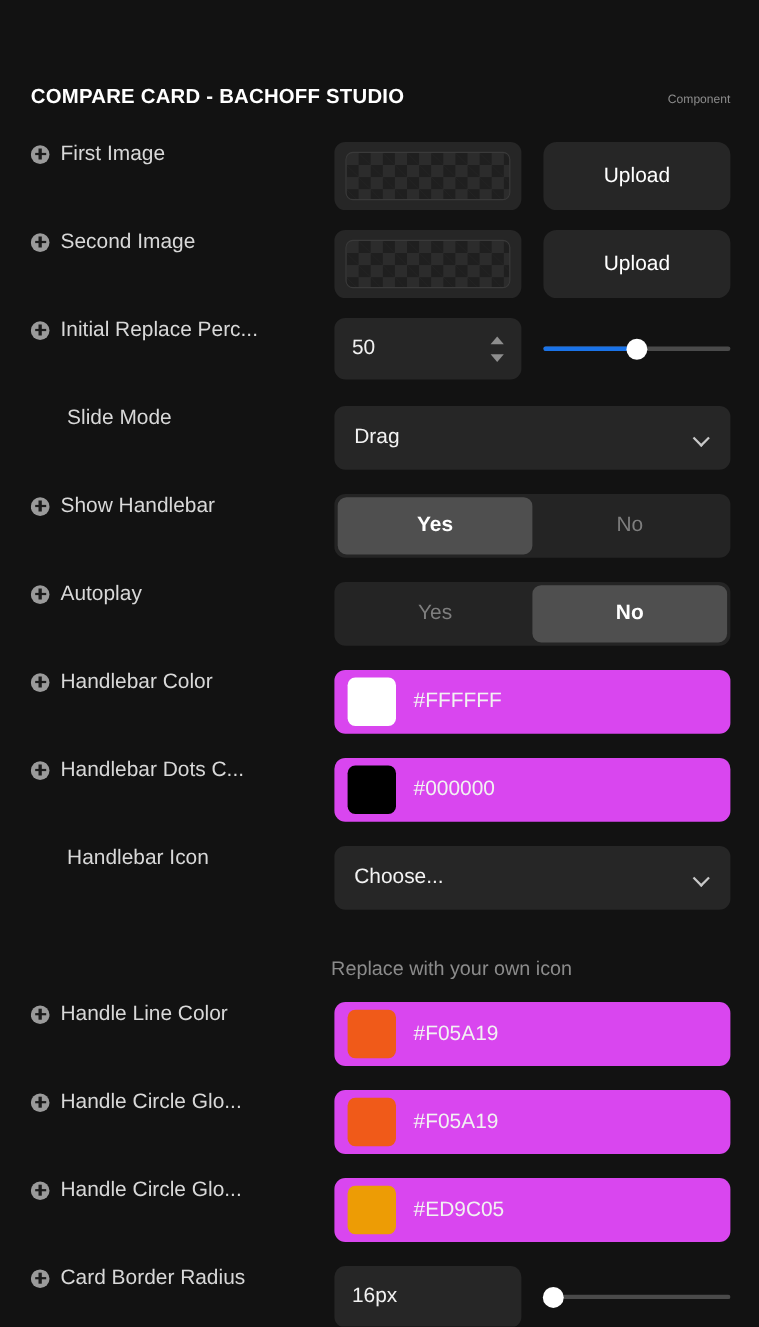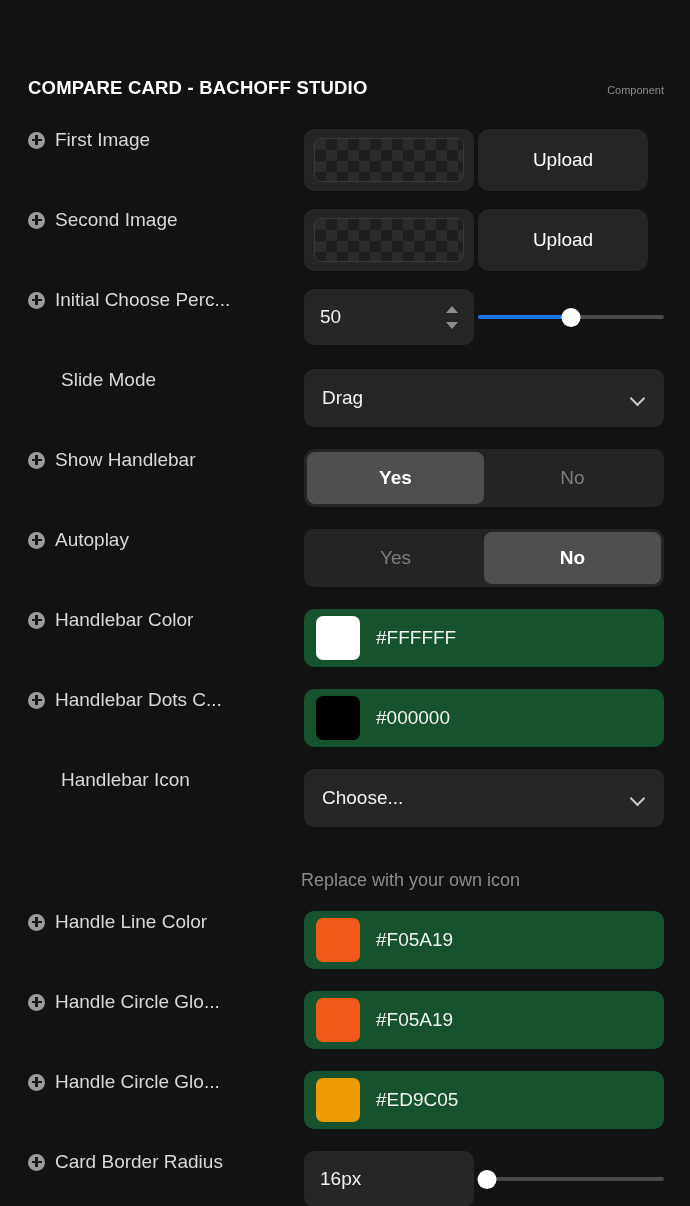--- a/index.html
+++ b/index.html
@@ -85,21 +85,21 @@
   }
   .plus-icon::after {
     top: 3.5px; left: 7.4px;
     width: 2.2px; height: 10px;
   }
 
   .row-control {
     flex: 1 1 auto;
     display: flex;
     align-items: center;
-    gap: 4px;
+    gap: 20px;
     min-width: 0;
   }
 
   
   .thumb-wrap {
     width: 170px; height: 62px;
     flex: 0 0 170px;
     background: #262626;
     border-radius: 10px;
     display: flex;
@@ -254,21 +254,21 @@
   .seg-btn.active {
     background: #4f4f4f;
     color: #ffffff;
     font-weight: bold;
   }
 
   
   .colorfield {
     flex: 1 1 auto;
     height: 58px;
-    background: #14532d;
+    background: #d946ef;
     border-radius: 10px;
     display: flex;
     align-items: center;
     gap: 16px;
     padding: 0 12px;
     min-width: 0;
   }
   .swatch {
     flex: 0 0 44px;
     width: 44px; height: 44px;
@@ -329,21 +329,21 @@
         <div class="thumb-wrap">
           <div class="thumb"></div>
         </div>
         <button class="btn-upload">Upload</button>
       </div>
     </div>
 
     <div class="row">
       <div class="row-label">
         <span class="plus-icon"></span>
-        <span>Initial Choose Perc...</span>
+        <span>Initial Replace Perc...</span>
       </div>
       <div class="row-control">
         <div class="stepper">
           <span class="stepper-value">50</span>
           <span class="stepper-arrows">
             <span class="arrow-up"></span>
             <span class="arrow-down"></span>
           </span>
         </div>
         <div class="range">

